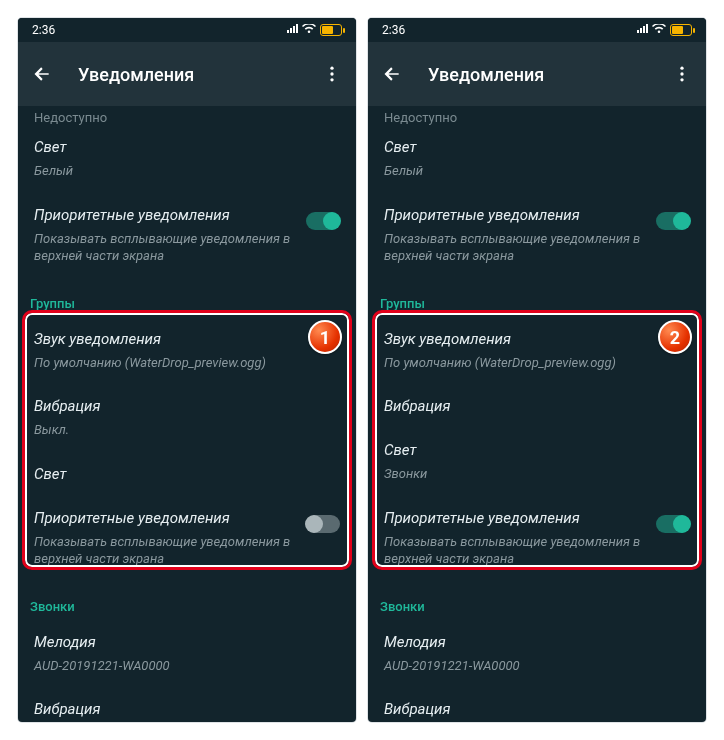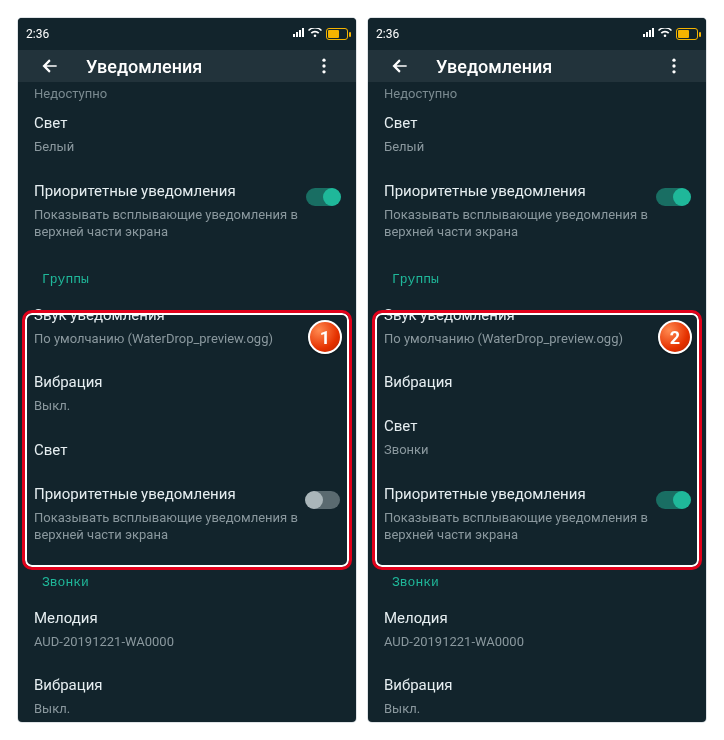--- a/index.html
+++ b/index.html
@@ -15,63 +15,63 @@
   .phone {
     position: relative;
     flex: 1;
     background: #12242c;
     border-radius: 4px;
     overflow: hidden;
     color: #e0e8eb;
     box-shadow: 0 0 0 1px #dfe3e6;
   }
   .statusbar {
-    height: 32px;
+    height: 24px;
     display: flex;
     align-items: center;
-    padding: 0 8px;
+    padding: 0 14px;
     font-size: 12px;
     color: #fff;
     justify-content: space-between;
     background: #12242c;
   }
   .sb-right { display: flex; align-items: center; gap: 4px; }
   .sb-icon { display: inline-block; }
   .appbar {
-    height: 32px;
+    height: 64px;
     background: #22333b;
     display: flex;
     align-items: center;
-    padding: 0 14px;
+    padding: 0 6px;
     gap: 18px;
     color: #fff;
   }
   .appbar-title { font-size: 18px; font-weight: 500; flex: 1; }
   .iconbtn {
     width: 36px; height: 36px;
     display: flex; align-items: center; justify-content: center;
     color: #fff;
   }
   .content { padding-bottom: 8px; }
   .cut-top {
     font-size: 13px; color: #7a8a90; padding: 4px 16px 0 16px;
   }
   .item {
     padding: 13px 16px 13px 16px;
+    font-style: italic;
   }
   .item .title { font-size: 15px; color: #e6eef1; }
   .item .sub { font-size: 13px; color: #8a989e; margin-top: 6px; line-height: 1.35; }
   .row {
     display: flex; align-items: flex-start; justify-content: space-between;
   }
   .row .left { flex: 1; }
   .section-header {
     font-size: 13px; color: #1fb89a; font-weight: 500;
-    padding: 18px 16px 6px 24px;
-    font-family: Liberation Mono, monospace;
+    padding: 18px 16px 6px 12px;
   }
   .switch {
     width: 34px; height: 18px; border-radius: 18px;
     position: relative; flex: 0 0 auto; margin-top: 6px;
   }
   .switch::after {
     content: ""; position: absolute; width: 18px; height: 18px;
     border-radius: 50%; top: 0;
   }
   .switch.on { background: #1fb89a80; }

